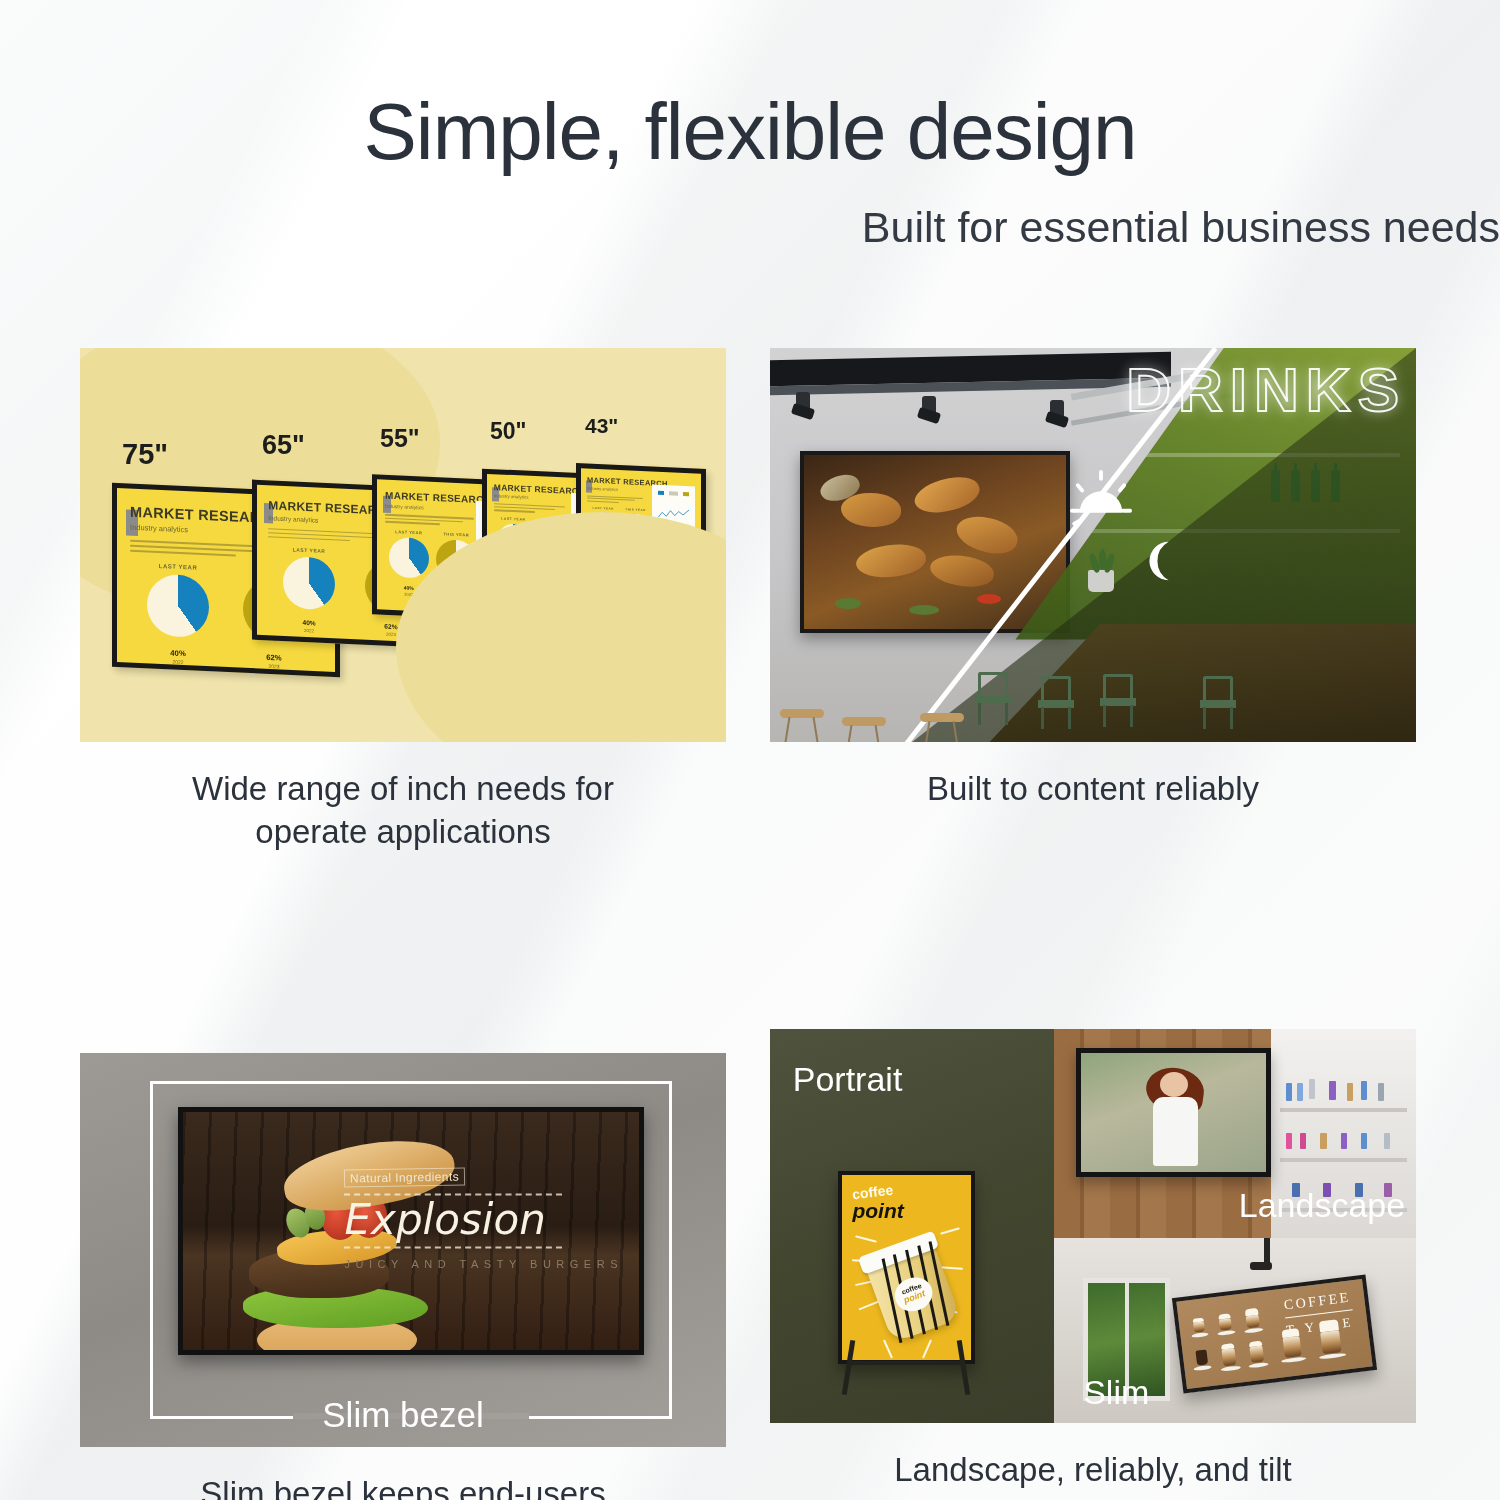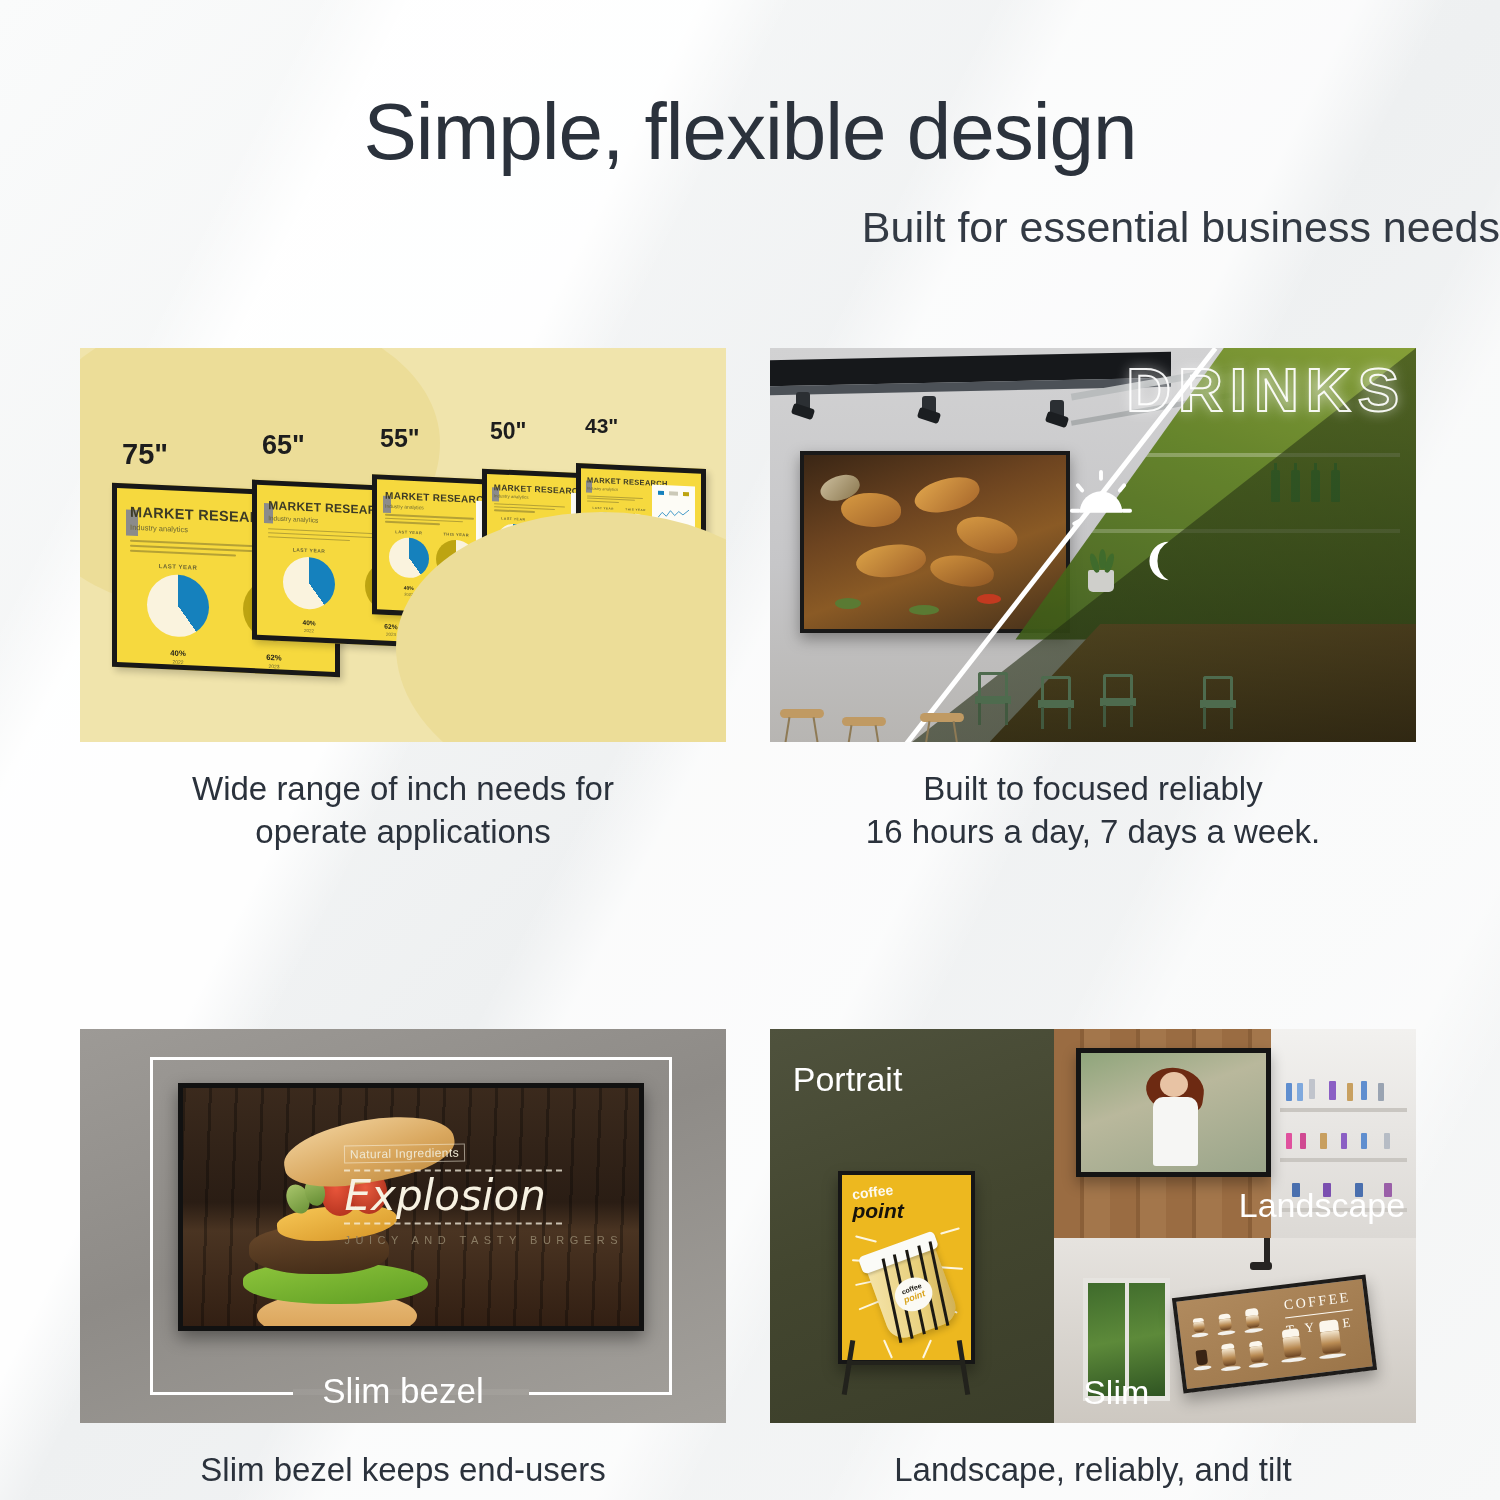--- a/index.html
+++ b/index.html
@@ -156,21 +156,21 @@
   .stool .leg{ position:absolute; top:8px; width:2px; height:44px; background:#8e7a55; }
   .gstool{ position:absolute; width:36px; height:52px; }
   .gstool .back{ position:absolute; left:3px; top:0; width:30px; height:26px; border:3px solid #4e6b4e; border-bottom:none; border-radius:3px 3px 0 0; }
   .gstool .seat{ position:absolute; left:0; top:24px; width:36px; height:8px; background:#4e6b4e; }
   .gstool .leg{ position:absolute; top:31px; width:3px; height:22px; background:#41593f; }
   .plant{ position:absolute; }
   .plant .pot{ width:26px; height:22px; background:#cfcfcb; border-radius:2px 2px 5px 5px; }
   .plant .lf{ position:absolute; width:7px; height:20px; background:#3f6b2c; border-radius:50% 50% 40% 40%; }
 
   
-  .p3{ background:linear-gradient(160deg,#9d9a96 0%,#8e8b87 45%,#a3a09b 100%); }
+  .p3{ background:linear-gradient(160deg,#9d9a96 0%,#8e8b87 45%,#a3a09b 100%);margin-top:24px; }
   .p3 .frame{
     position:absolute; left:70px; top:28px; right:54px; bottom:28px;
     border:3px solid #fff;
   }
   .p3 .frame .brk{
     position:absolute; left:50%; bottom:-3px; transform:translateX(-50%);
     width:236px; height:6px; background:transparent;
   }
   .p3 .frame .brk:before{
     content:""; position:absolute; inset:0; background:linear-gradient(160deg,#9d9a96,#a3a09b);
@@ -586,22 +586,21 @@
             </div>
 
           <div class="plant" style="left:318px; top:222px;">
             <div class="lf" style="left:3px; top:-17px; transform:rotate(-18deg);"></div>
             <div class="lf" style="left:11px; top:-21px;"></div>
             <div class="lf" style="left:18px; top:-17px; transform:rotate(18deg);"></div>
             <div class="pot"></div>
           </div>
         </div>
         <div class="cap">
-          <div>Built to focused reliably</div>
-          <div>16 hours a day, 7 days a week.</div>
+          <div>Built to content reliably</div>
         </div>
       </div>
     </div>
 
     <div class="row r2">
 
       <div class="cell">
         <div class="panel p3">
           <div class="frame">
               <div class="brk"></div>

